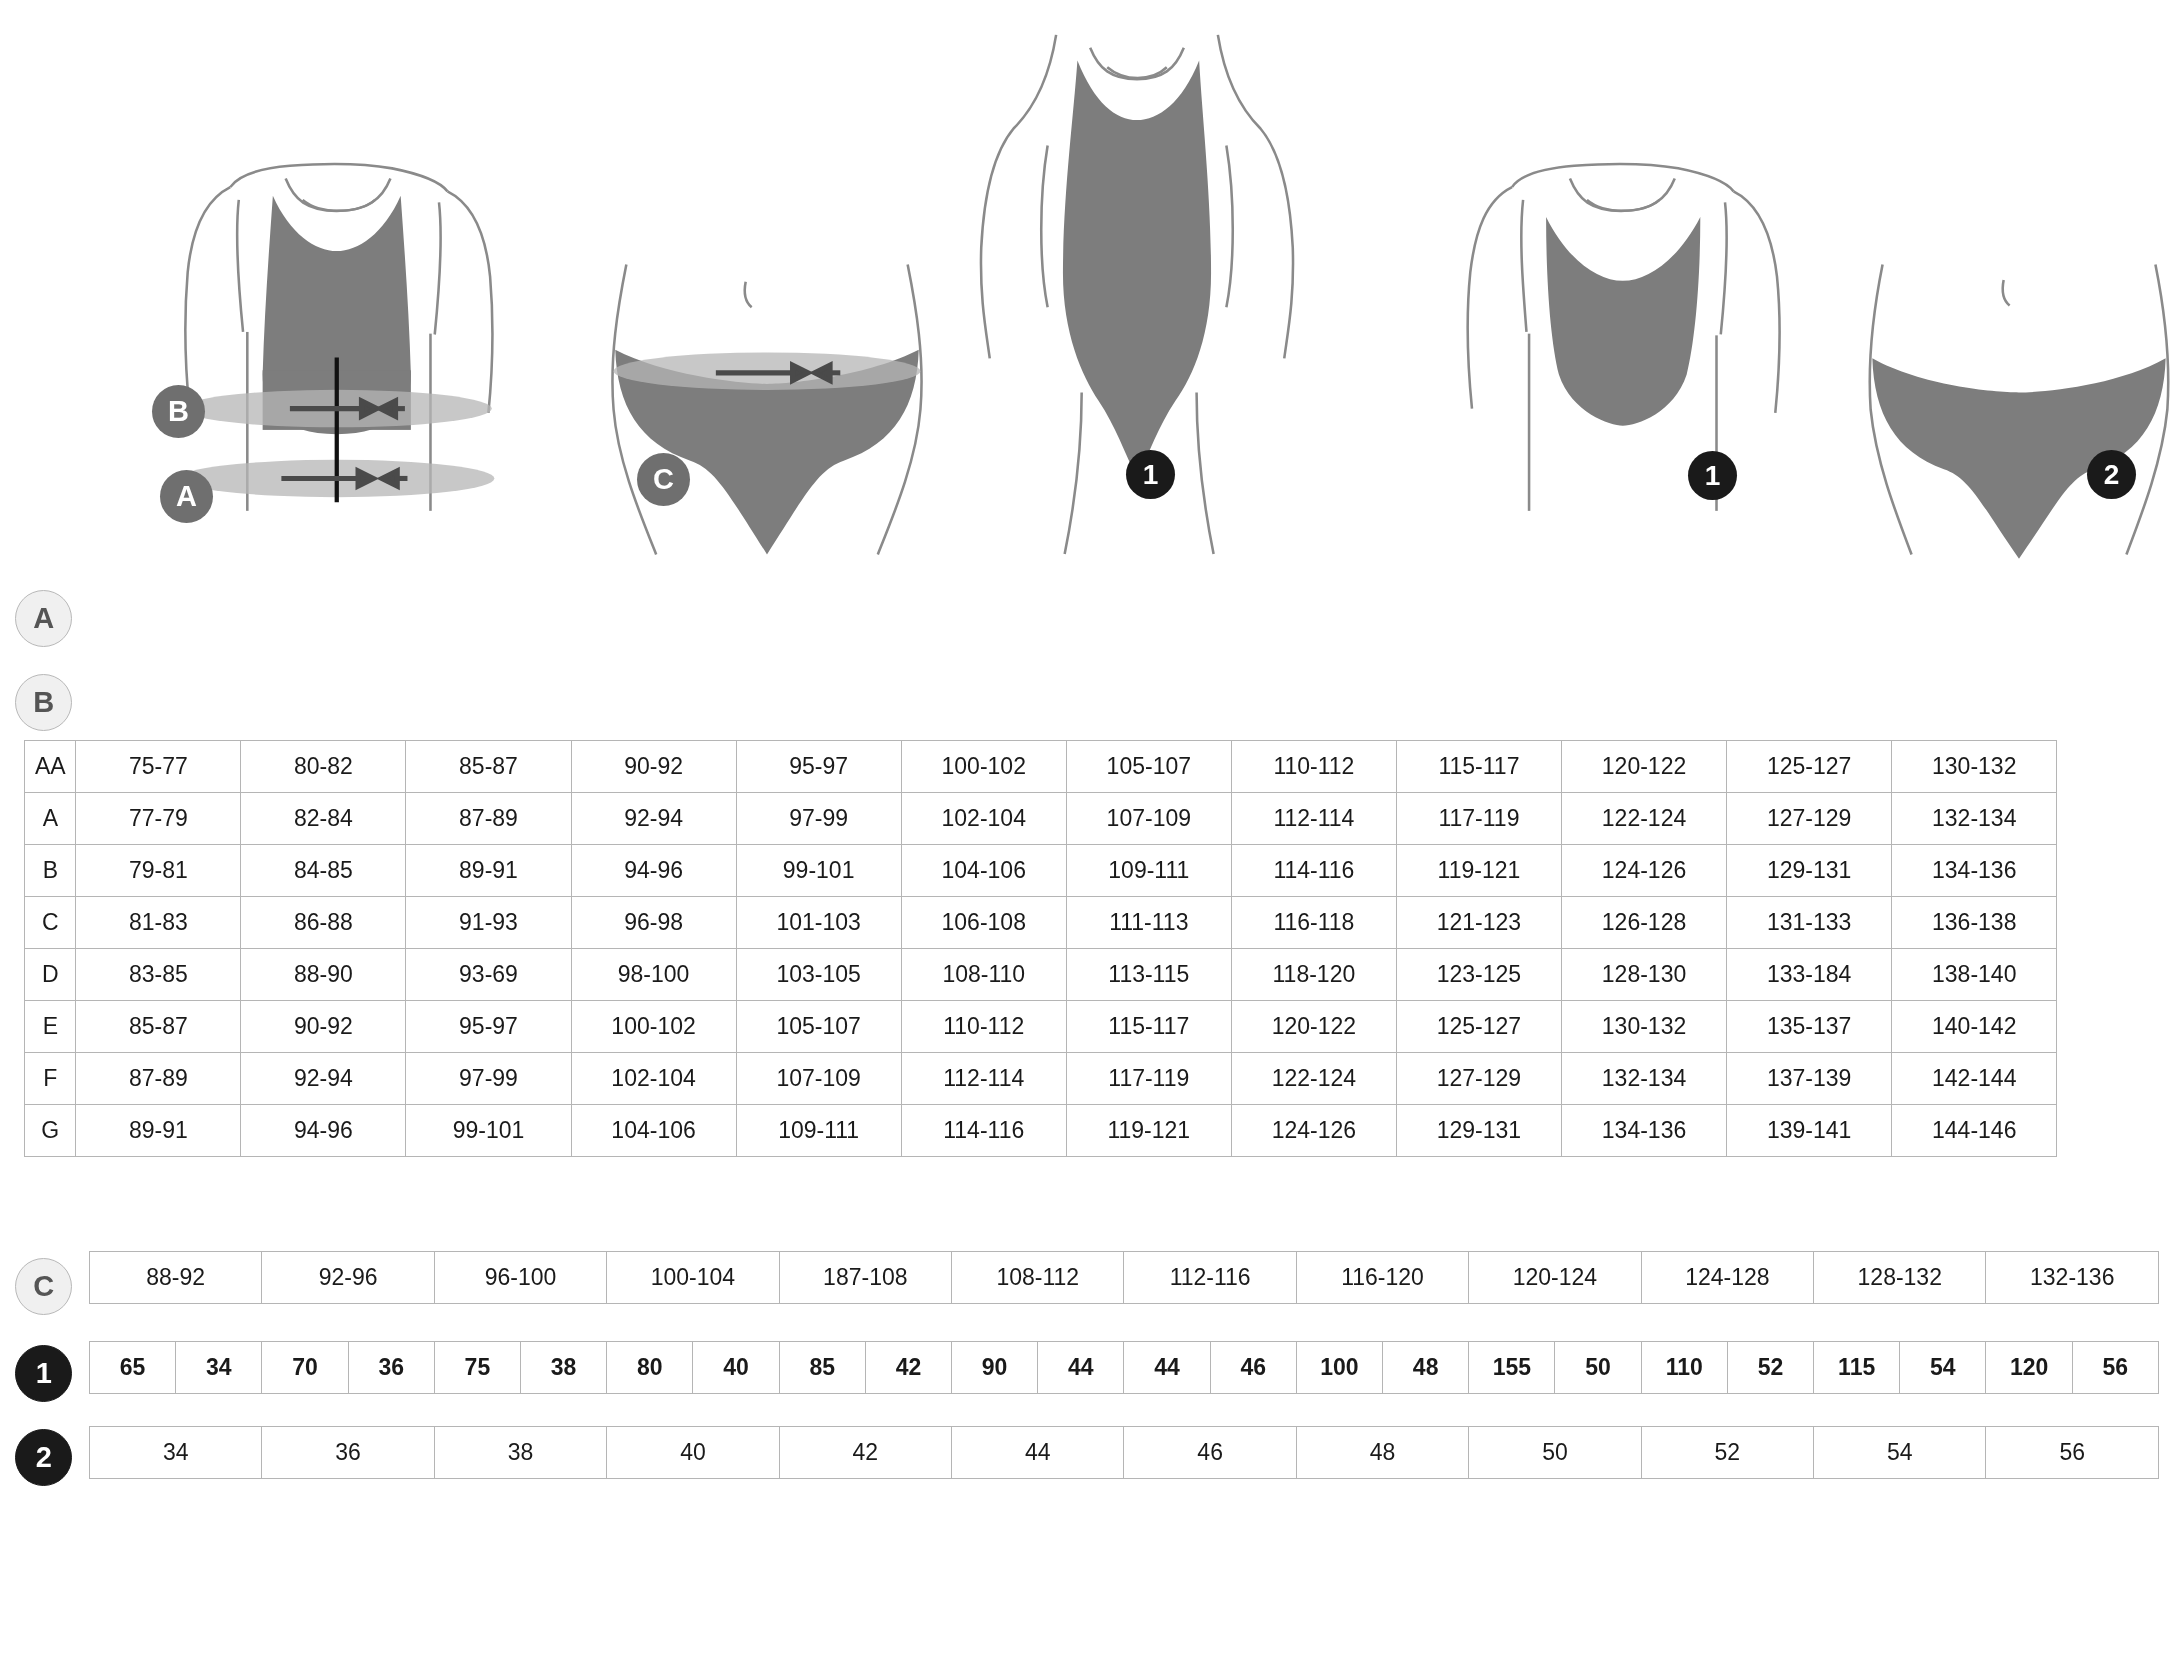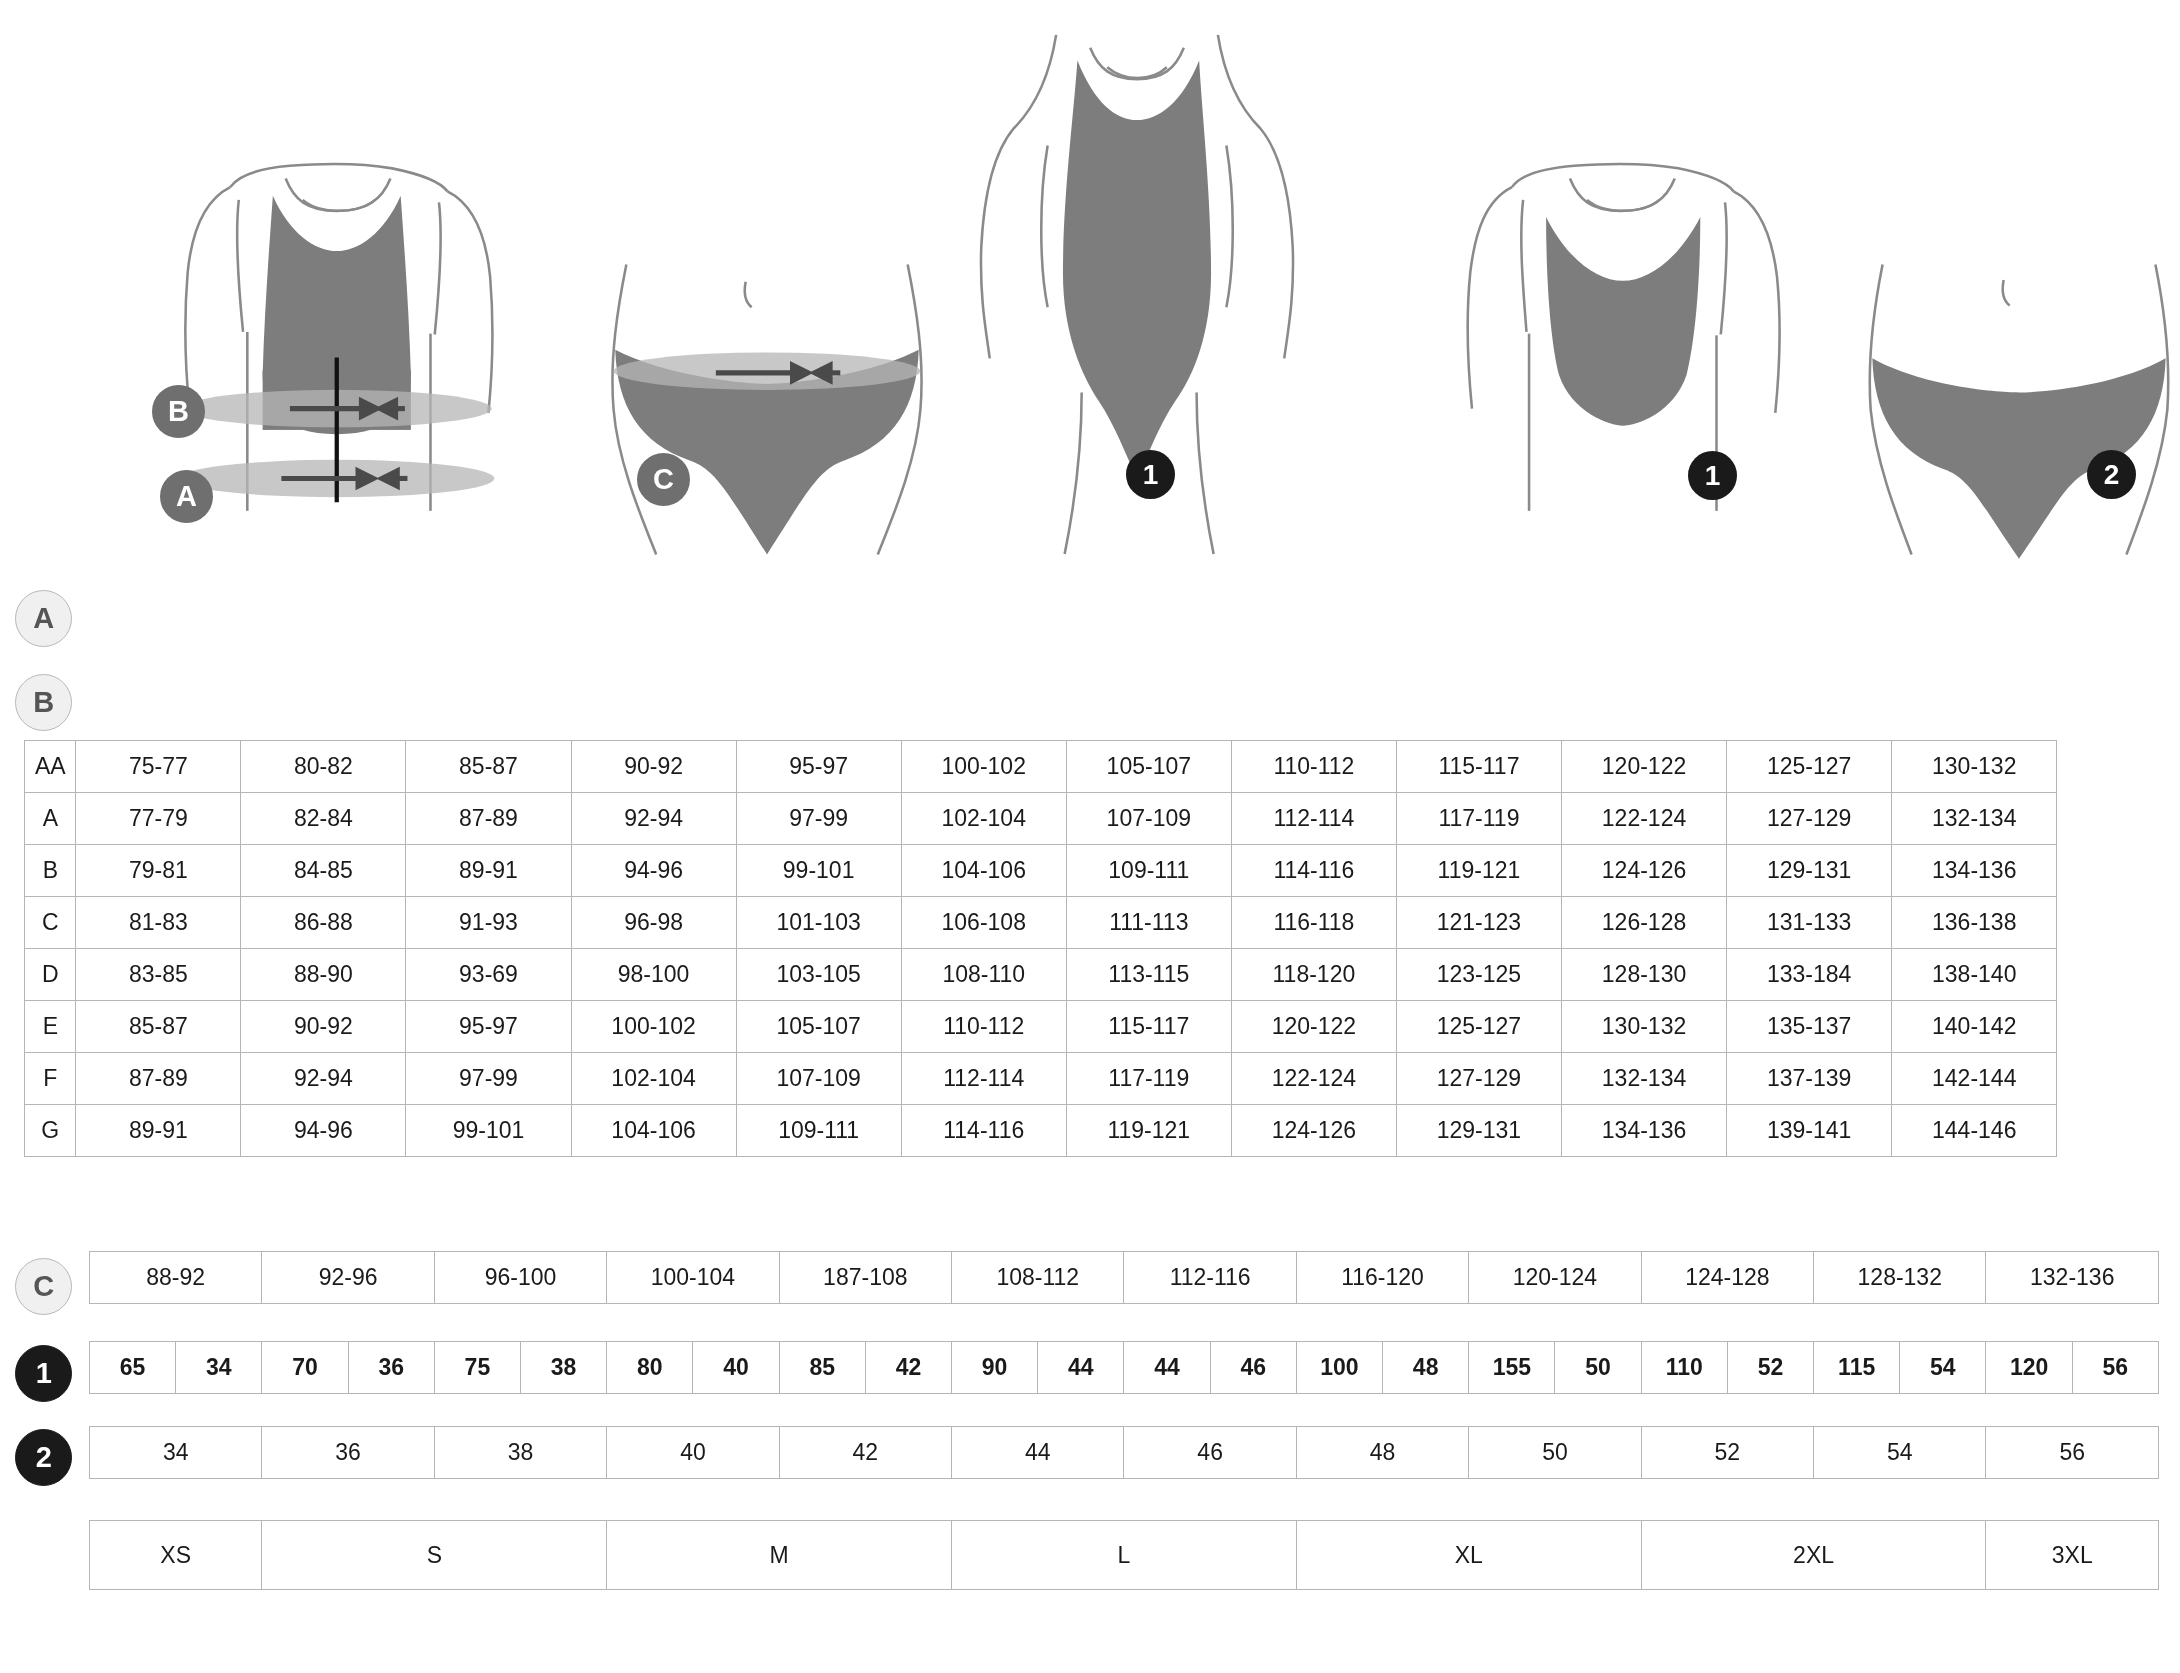--- a/index.html
+++ b/index.html
@@ -415,30 +415,15 @@
           <td class="shade">48</td>
           <td class="shade">50</td>
           <td>52</td>
           <td>54</td>
           <td class="shade">56</td>
         </tr>
       </tbody>
     </table>
   </div>
 
-  <div class="rowblock" style="height:94px;">
-    <table class="grid strip" style="top:12px; width:2070px;">
-      <tbody>
-        <tr>
-          <td class="shade" style="height:66px;" colspan="1">XS</td>
-          <td style="height:66px;" colspan="2">S</td>
-          <td class="shade" style="height:66px;" colspan="2">M</td>
-          <td style="height:66px;" colspan="2">L</td>
-          <td class="shade" style="height:66px;" colspan="2">XL</td>
-          <td style="height:66px;" colspan="2">2XL</td>
-          <td class="shade" style="height:66px;" colspan="1">3XL</td>
-        </tr>
-      </tbody>
-    </table>
-  </div>
 
 </div>
 
 
 </body></html>

